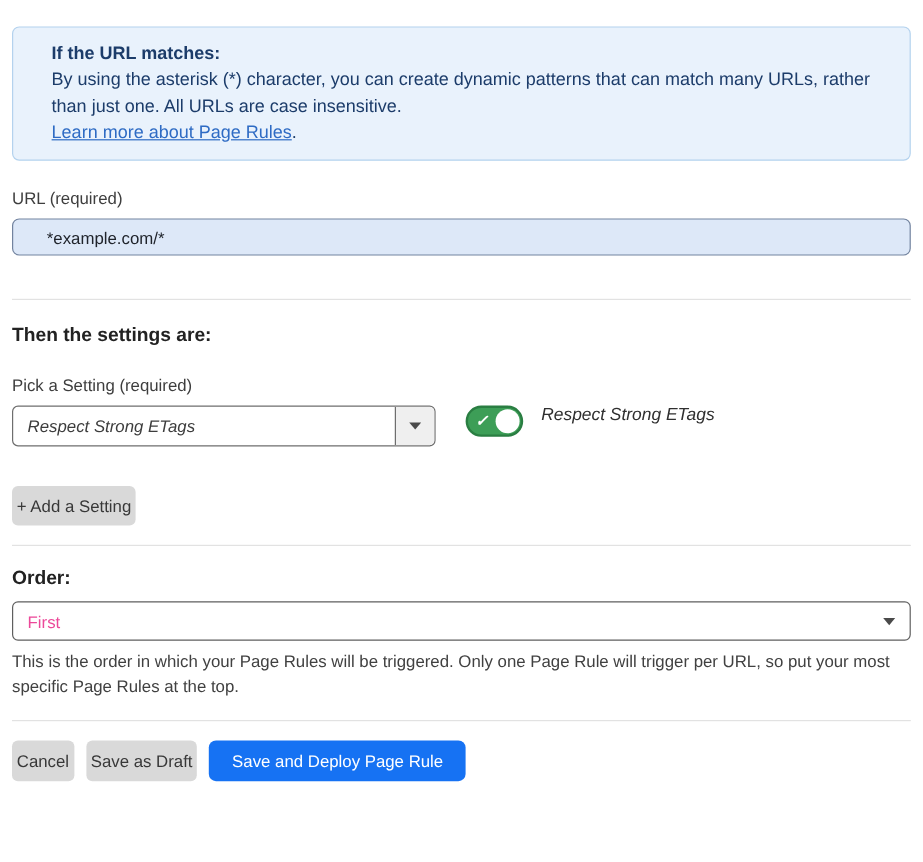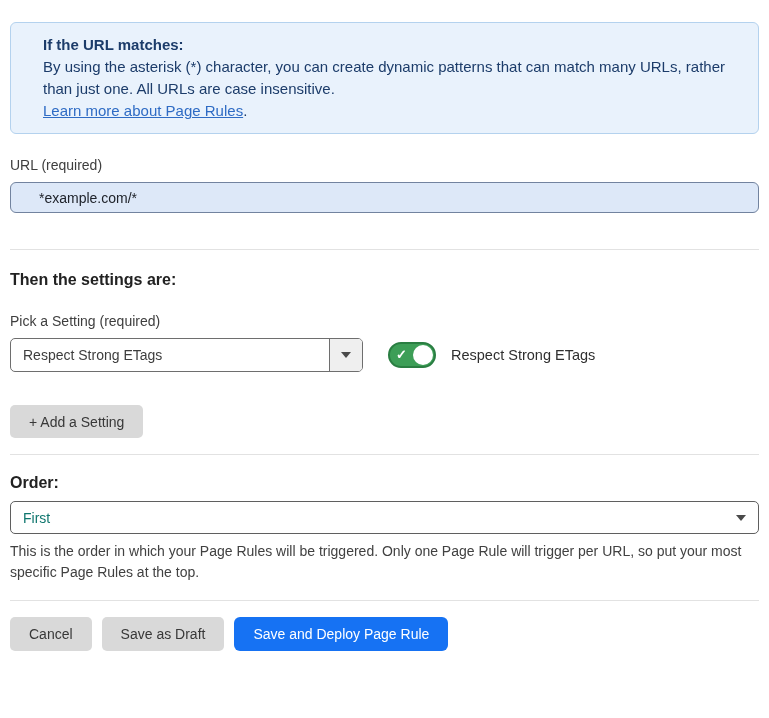--- a/index.html
+++ b/index.html
@@ -73,21 +73,22 @@
     color: #222222;
   }
   .settings-heading { margin-top: 21px; }
   .order-heading { margin-top: 19px; }
 
   .pick-label { margin-top: 24px; }
 
   .setting-row {
     margin-top: 9px;
     display: flex;
-    align-items: center;
+    align-items: flex-start;
+    font-style: italic;
   }
 
   .setting-select {
     width: 353px;
     height: 34px;
     border: 1px solid #6e6e6e;
     border-radius: 5px;
     background: #ffffff;
     display: flex;
     align-items: stretch;
@@ -149,21 +150,21 @@
     color: #2f2f2f;
   }
 
   .btn {
     border: none;
     border-radius: 5px;
     font-family: "Liberation Sans", sans-serif;
     font-size: 14px;
     cursor: pointer;
     height: 33px;
-    padding: 0 19px;
+    padding: 0 4px;
   }
   .btn-gray {
     background: #d9d9d9;
     color: #383838;
   }
   .add-setting-btn { margin-top: 33px; display: inline-block; }
 
   .select-option-label { margin-top: 27px; }
 
   .order-select {
@@ -174,21 +175,21 @@
     border-radius: 5px;
     background: #ffffff;
     display: flex;
     align-items: center;
     justify-content: space-between;
     padding: 0 12px;
     cursor: pointer;
   }
   .order-select .select-value {
     font-size: 14px;
-    color: #0f766e;
+    color: #ec4899;
   }
 
   .help-text {
     margin-top: 7px;
     font-size: 14px;
     line-height: 21px;
     color: #414141;
   }
 
   .actions {

